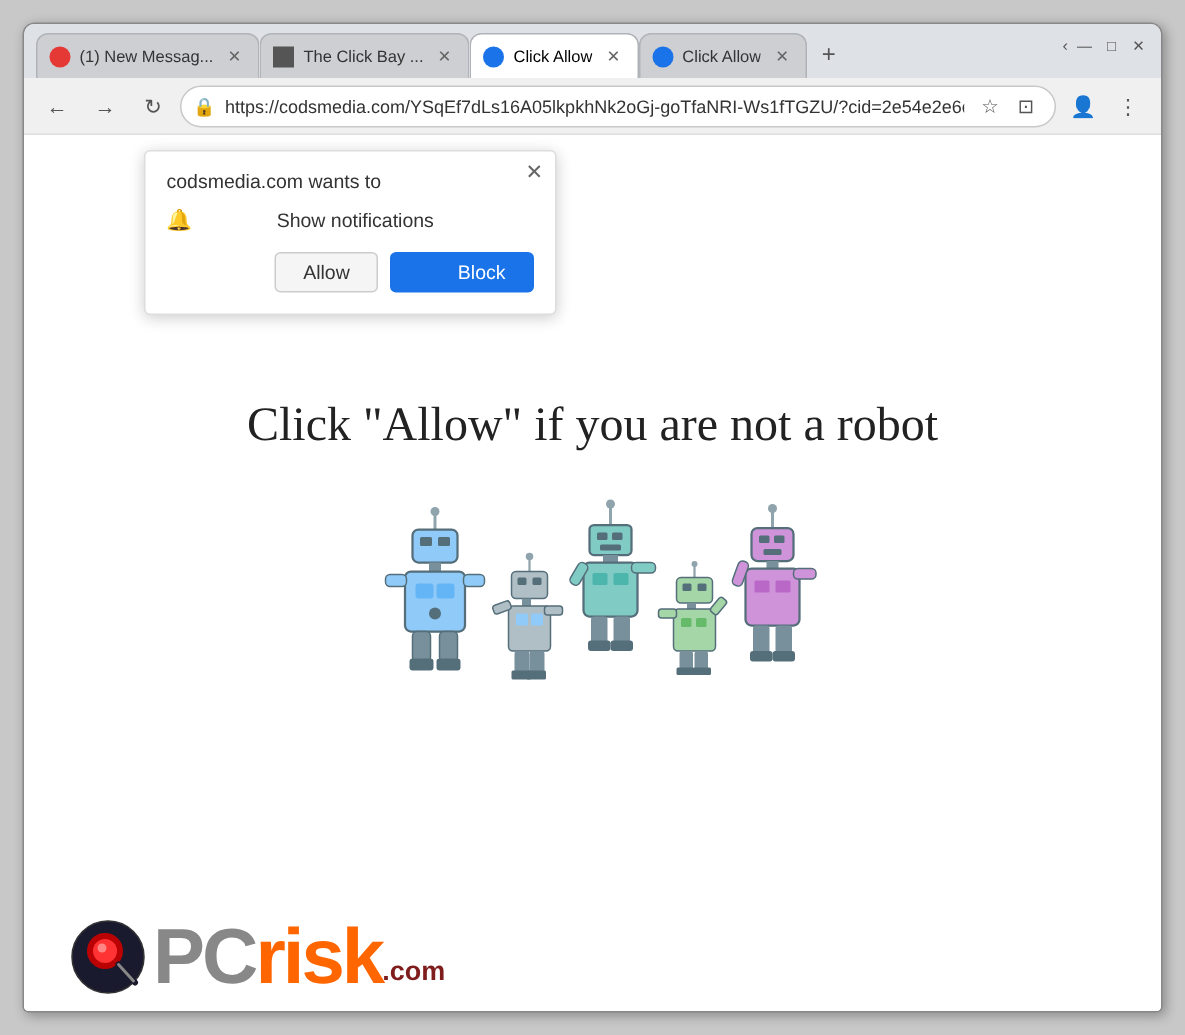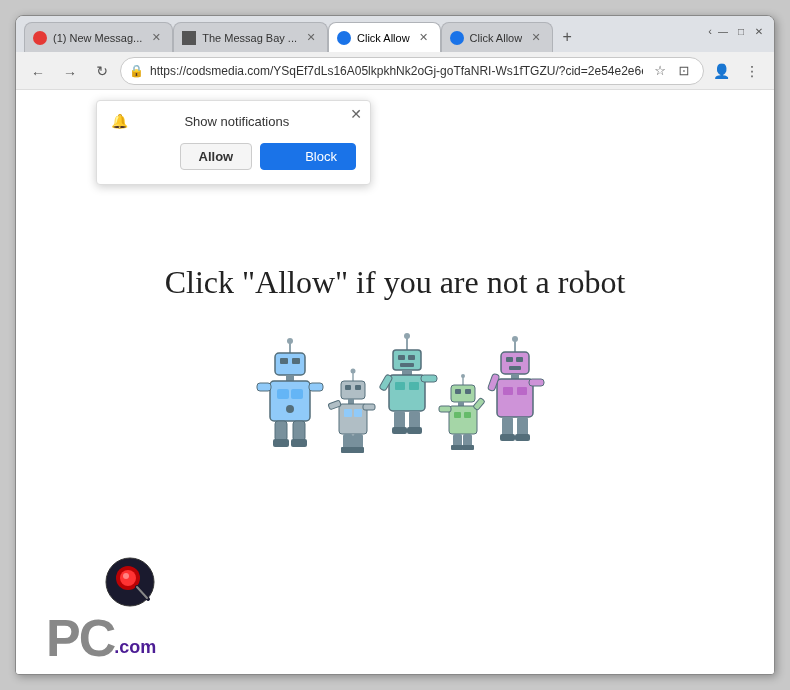--- a/index.html
+++ b/index.html
@@ -272,21 +272,20 @@
       font-size: 13px;
       border-radius: 4px;
       cursor: pointer;
       border: 1px solid #ccc;
       background: #f5f5f5;
       color: #333;
     }
 
     .popup-btn.allow {
       background: #f5f5f5;
-      font-weight: bold;
     }
 
     .popup-btn.block {
       background: #1a73e8;
       color: #fff;
       border-color: #1a73e8;
       padding-left: 44px;
     }
 
     
@@ -315,23 +314,22 @@
       gap: 8px;
       margin-bottom: 30px;
     }
 
     
     .watermark {
       position: absolute;
       bottom: 10px;
       left: 30px;
       display: flex;
-      align-items: flex-end;
+      align-items: flex-start;
       gap: 4px;
-      flex-direction: column;
     }
 
     .pc-text {
       font-size: 52px;
       font-weight: 900;
       color: #888;
       line-height: 1;
       font-family: Impact, Arial Black, sans-serif;
       letter-spacing: -2px;
     }
@@ -341,21 +339,21 @@
       font-weight: 900;
       color: #ff6600;
       line-height: 1;
       font-family: Impact, Arial Black, sans-serif;
       letter-spacing: -2px;
     }
 
     .com-text {
       font-size: 18px;
       font-weight: 700;
-      color: #4c1d95;
+      color: #7f1d1d;
       align-self: flex-end;
       margin-bottom: 6px;
       font-family: Impact, Arial Black, sans-serif;
     }
 
     
     .favicon-circle {
       width: 14px;
       height: 14px;
       border-radius: 50%;
@@ -371,21 +369,21 @@
     <div class="tabs-row">
 
       <div class="tab">
         <div class="favicon-circle" style="background:#e53935;"></div>
         <span class="tab-title">(1) New Messag...</span>
         <span class="tab-close">✕</span>
       </div>
 
       <div class="tab">
         <div class="favicon-circle" style="background:#555; border-radius:0;"></div>
-        <span class="tab-title">The Messag Bay ...</span>
+        <span class="tab-title">The Click Bay ...</span>
         <span class="tab-close">✕</span>
       </div>
 
       <div class="tab active">
         <div class="favicon-circle" style="background:#1a73e8;"></div>
         <span class="tab-title">Click Allow</span>
         <span class="tab-close">✕</span>
       </div>
 
       <div class="tab">
@@ -435,20 +433,21 @@
       </button>
     </div>
   </div>
 
   <div class="webpage">
 
     <div class="notification-popup">
       <button class="popup-close">
         <span>✕</span>
       </button>
+      <div class="popup-title">codsmedia.com wants to</div>
       <div class="popup-notification-row">
         <span class="bell-icon">🔔</span>
         <span class="popup-notif-text">Show notifications</span>
       </div>
       <div class="popup-buttons">
         <button class="popup-btn allow">Allow</button>
         <button class="popup-btn block">Block</button>
       </div>
     </div>
 
@@ -575,18 +574,19 @@
       <svg width="52" height="52" viewBox="0 0 52 52">
         <circle cx="26" cy="26" r="24" fill="#1a1a2e" stroke="#333" stroke-width="1"></circle>
         <circle cx="24" cy="22" r="12" fill="#cc0000" opacity="0.9"></circle>
         <circle cx="24" cy="22" r="8" fill="#ff3333"></circle>
         <circle cx="22" cy="20" r="3" fill="#fff" opacity="0.4"></circle>
         <line x1="33" y1="31" x2="44" y2="43" stroke="#1a1a2e" stroke-width="4" stroke-linecap="round"></line>
         <line x1="33" y1="31" x2="43" y2="42" stroke="#888" stroke-width="2" stroke-linecap="round"></line>
       </svg>
       <div style="display:flex;align-items:baseline;">
         <span class="pc-text">PC</span>
+        <span class="risk-text">risk</span>
         <span class="com-text">.com</span>
       </div>
     </div>
 
   </div>
 </div>
 
 </body></html>

